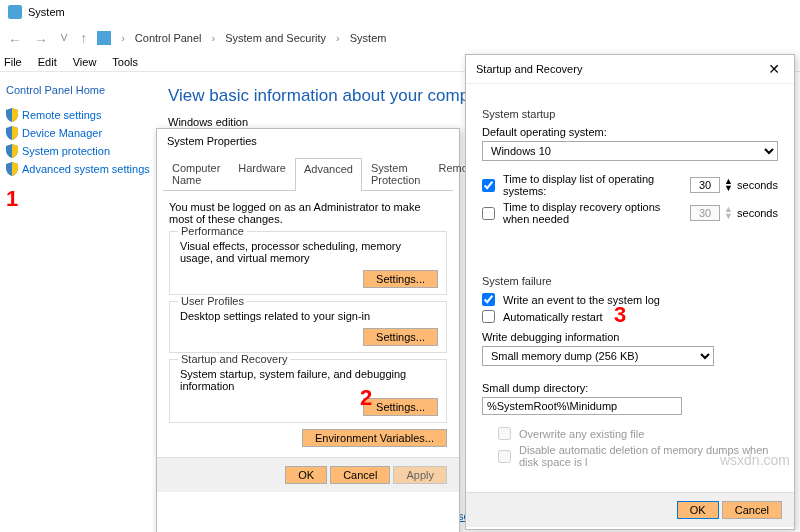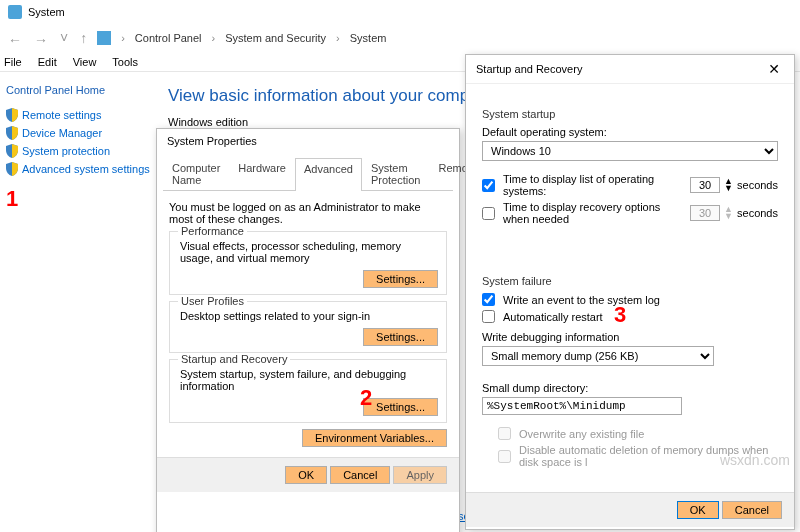--- a/index.html
+++ b/index.html
@@ -185,21 +185,21 @@
           <input type="checkbox" checked="" style="">
           <span>Write an event to the system log</span>
         </div>
       <div class="field">
           <input type="checkbox" style="">
           <span>Automatically restart</span>
         </div>
       <div style="margin-top:8px">Write debugging information</div>
       <select style="width:232px;margin:3px 0 16px"><option>Small memory dump (256 KB)</option></select>
       <div>Small dump directory:</div>
-      <input type="text" style="width: 200px; margin: 3px 0px 8px; font-family: Liberation Mono, monospace;" value="%SystemRoot%\Minidump">
+      <input type="text" style="width: 200px; margin: 3px 0px 8px;" value="%SystemRoot%\Minidump">
       <div class="field sub">
           <input type="checkbox" disabled="" style="">
           <span>Overwrite any existing file</span>
         </div>
       <div class="field sub">
           <input type="checkbox" disabled="" style="">
           <span>Disable automatic deletion of memory dumps when disk space is l</span>
         </div>
     </div>
   </div>

